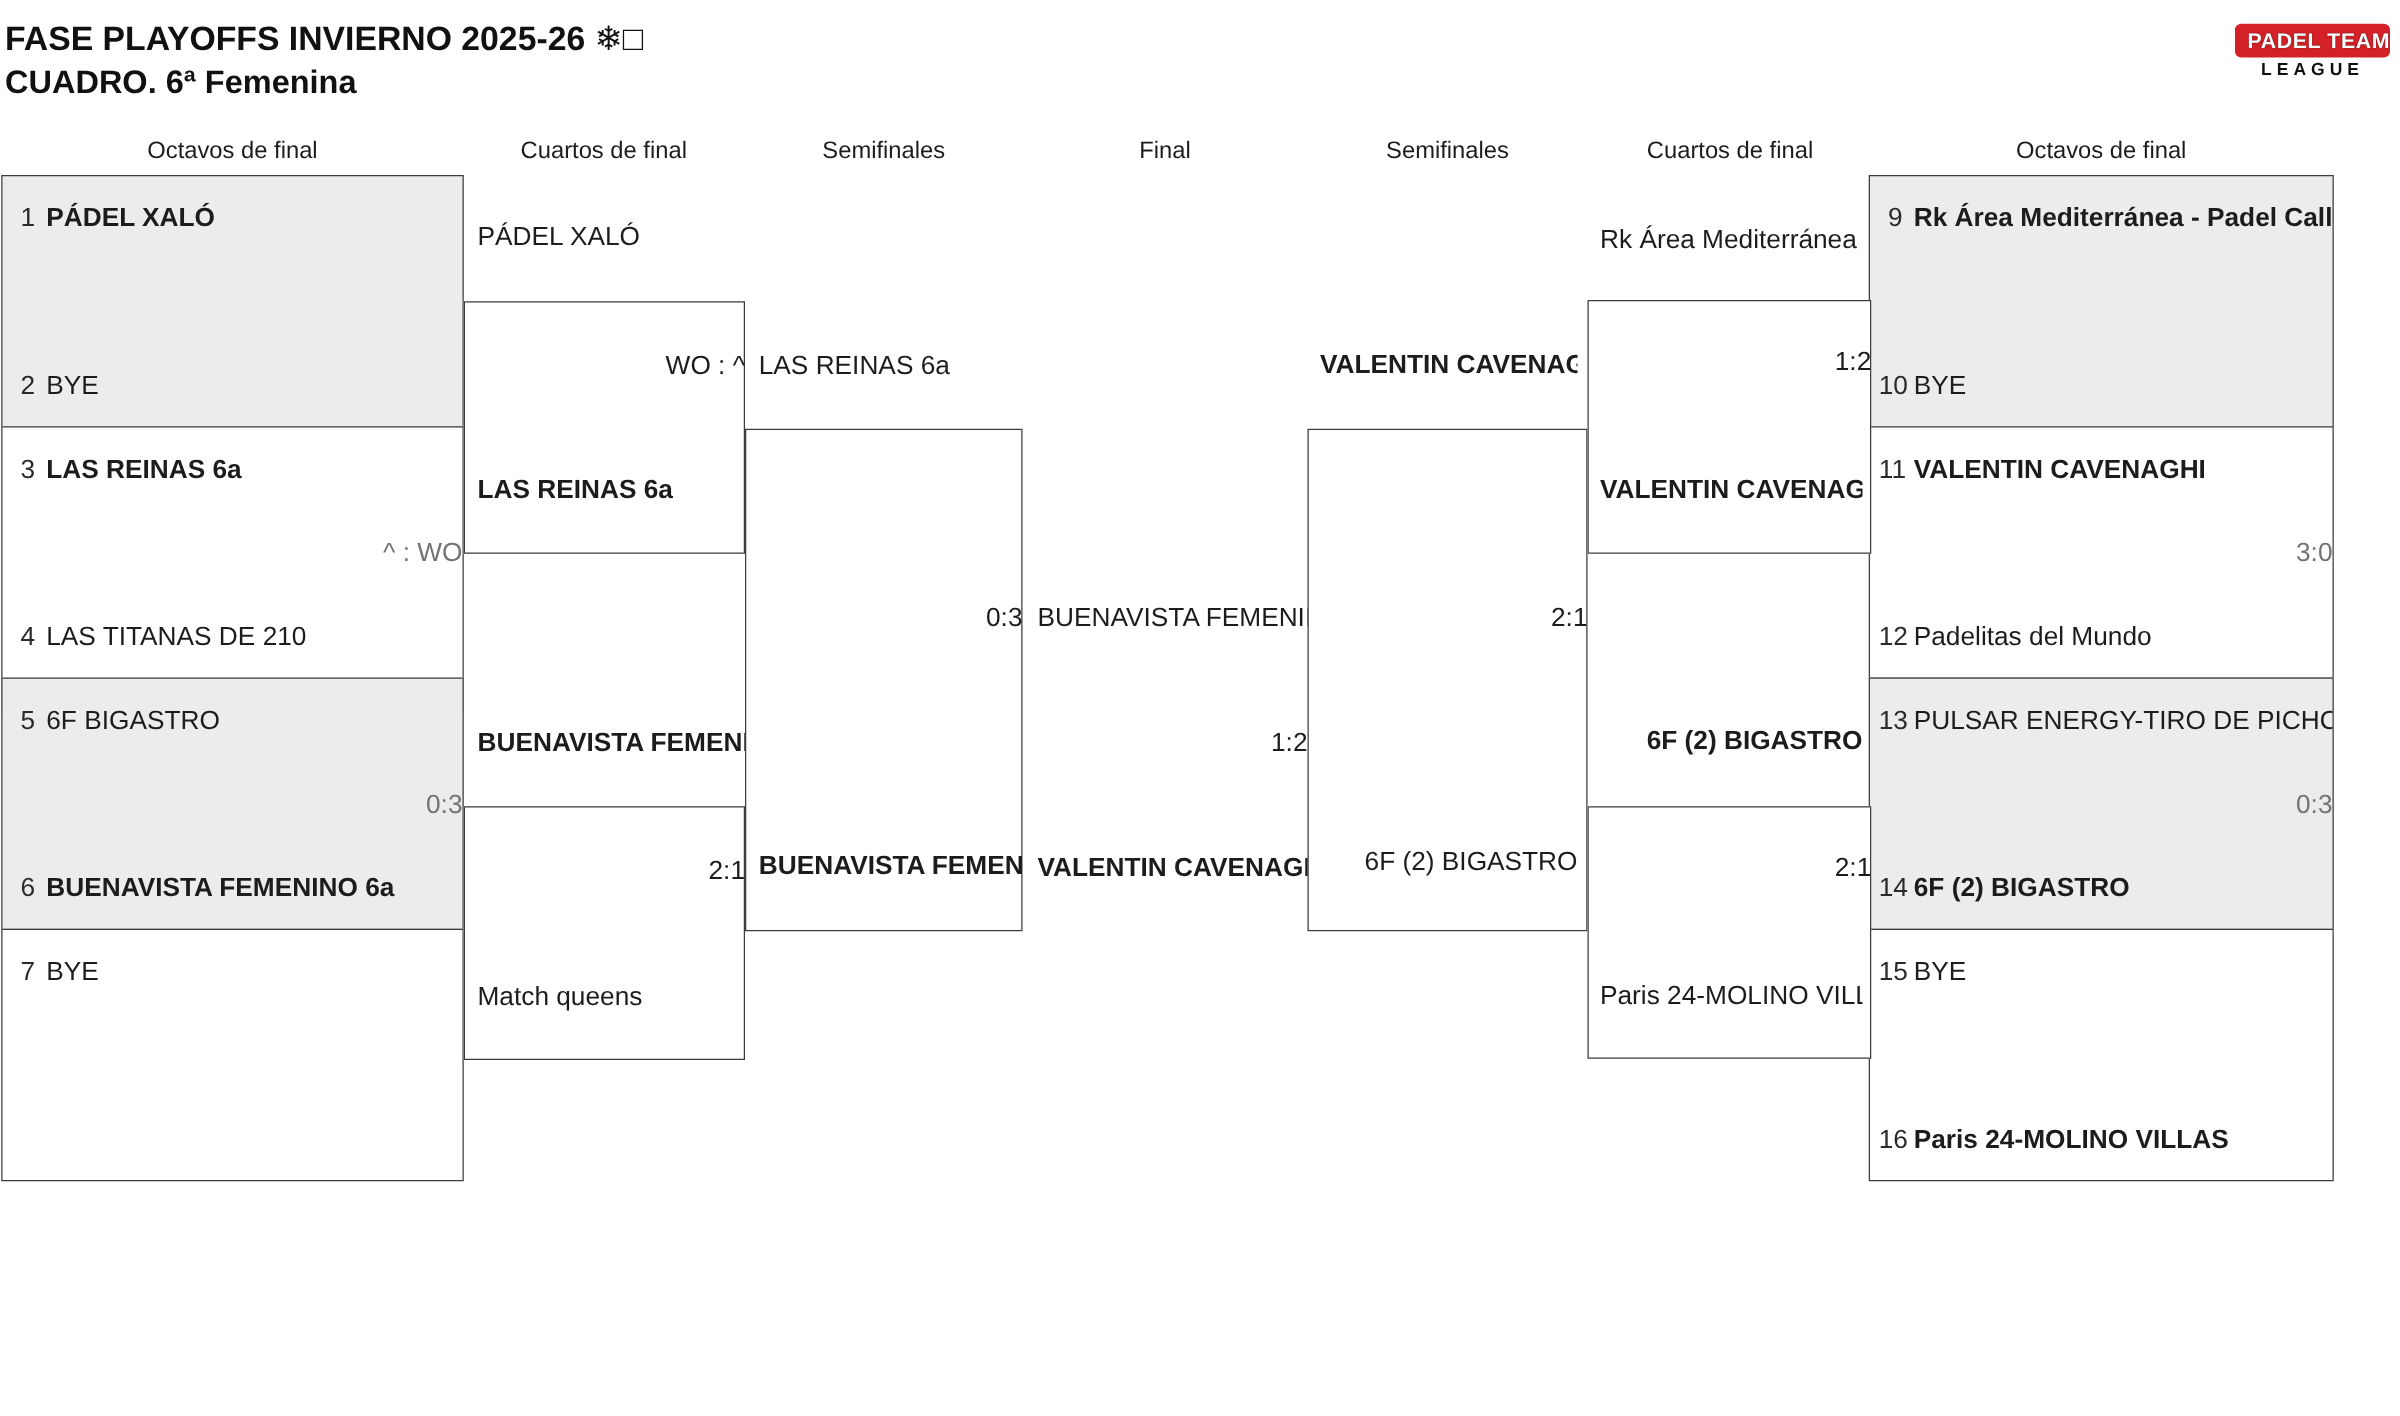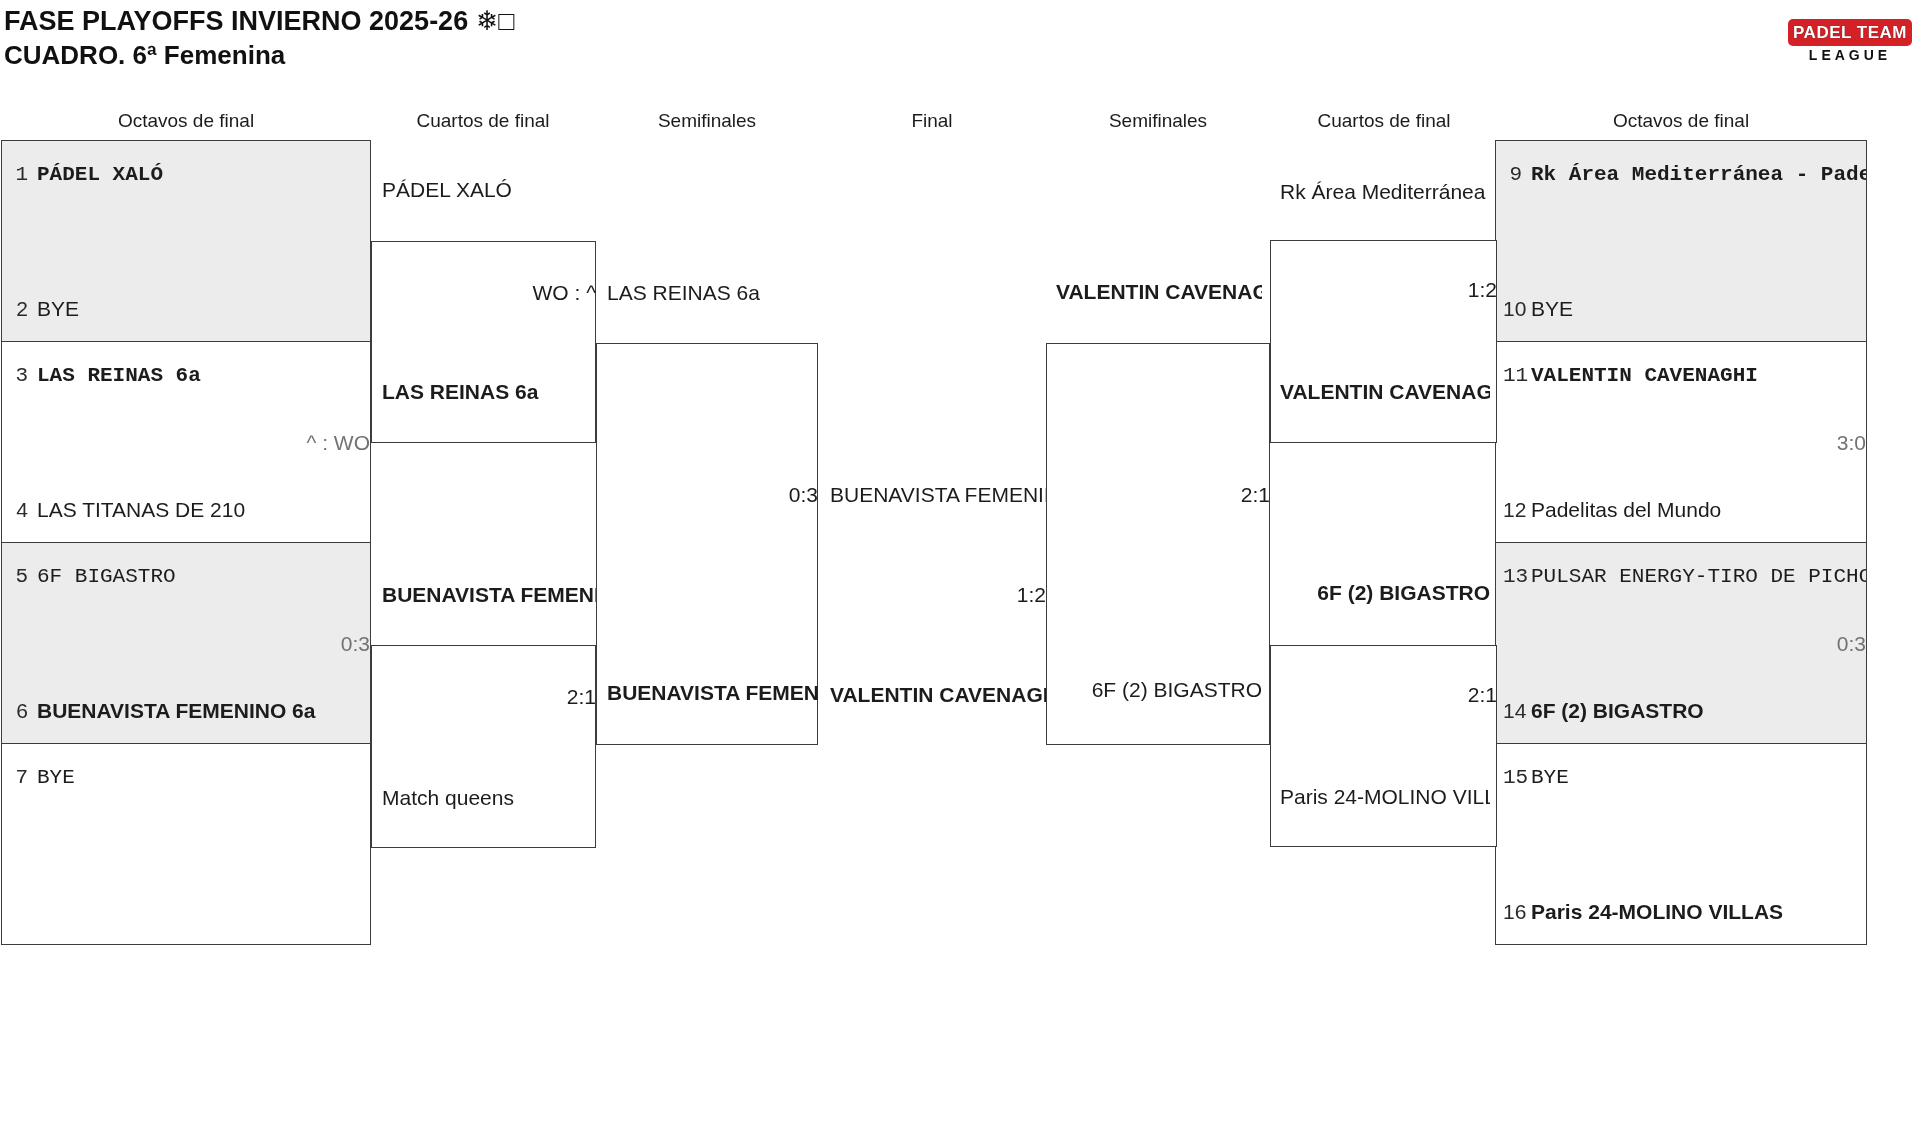--- a/index.html
+++ b/index.html
@@ -1,40 +1,40 @@
 <!DOCTYPE html>
 <html><head>
 <meta charset="utf-8">
 <style>
   html,body{margin:0;padding:0;}
   body{font-family:"Liberation Sans","DejaVu Sans",sans-serif;background:#ffffff;}
   #stage{position:relative;width:1920px;height:1133px;background:#ffffff;overflow:hidden;}
 
   .title{position:absolute;left:4px;top:4px;color:#111;font-weight:700;}
-  .title .l1{font-size:27px;line-height:34px;}
+  .title .l1{font-size:27px;line-height:34px;margin-top:10px;}
   .title .l2{font-size:26px;line-height:34px;}
 
   .logo{position:absolute;left:1788px;top:19px;width:124px;}
   .logo .red{background:#d42027;border-radius:5px;color:#fff;font-weight:700;
-    font-size:17px;line-height:27px;height:27px;text-align:center;letter-spacing:0.5px;
+    font-size:17px;line-height:27px;height:27px;text-align:right;letter-spacing:0.5px;
     text-shadow:0 0 1px #222;}
   .logo .blk{color:#111;font-weight:700;font-size:14px;letter-spacing:4px;
     text-align:center;line-height:16px;margin-top:1px;}
 
   .col-header{position:absolute;top:110px;width:220px;text-align:center;
     font-size:19px;font-weight:400;color:#1c1c1c;}
 
   .box{position:absolute;border:1px solid #3c3c3c;box-sizing:border-box;background:#fff;}
   .box.gray{background:#ececec;}
 
   .trow{position:absolute;left:0;right:0;height:26px;line-height:26px;
     font-size:21px;color:#1c1c1c;white-space:nowrap;overflow:hidden;padding-left:7px;}
   .trow .seed{display:inline-block;width:19px;text-align:right;margin-right:9px;
     font-weight:400;color:#2a2a2a;}
-  .rowA{top:21px;font-family:Liberation Mono, monospace;} .rowB{top:155px;}
+  .rowA{top:21px;} .rowB{top:155px;}
   .inscore{position:absolute;left:0;right:0;top:88px;height:26px;line-height:26px;
     font-size:21px;text-align:right;color:#737373;}
 
   .label{position:absolute;height:26px;line-height:26px;font-size:21px;
     color:#1c1c1c;white-space:nowrap;overflow:hidden;}
   .label.r{text-align:right;}
   .score{position:absolute;height:26px;line-height:26px;font-size:21px;
     text-align:right;color:#1c1c1c;white-space:nowrap;}
   .bold{font-weight:700;}
 </style>

